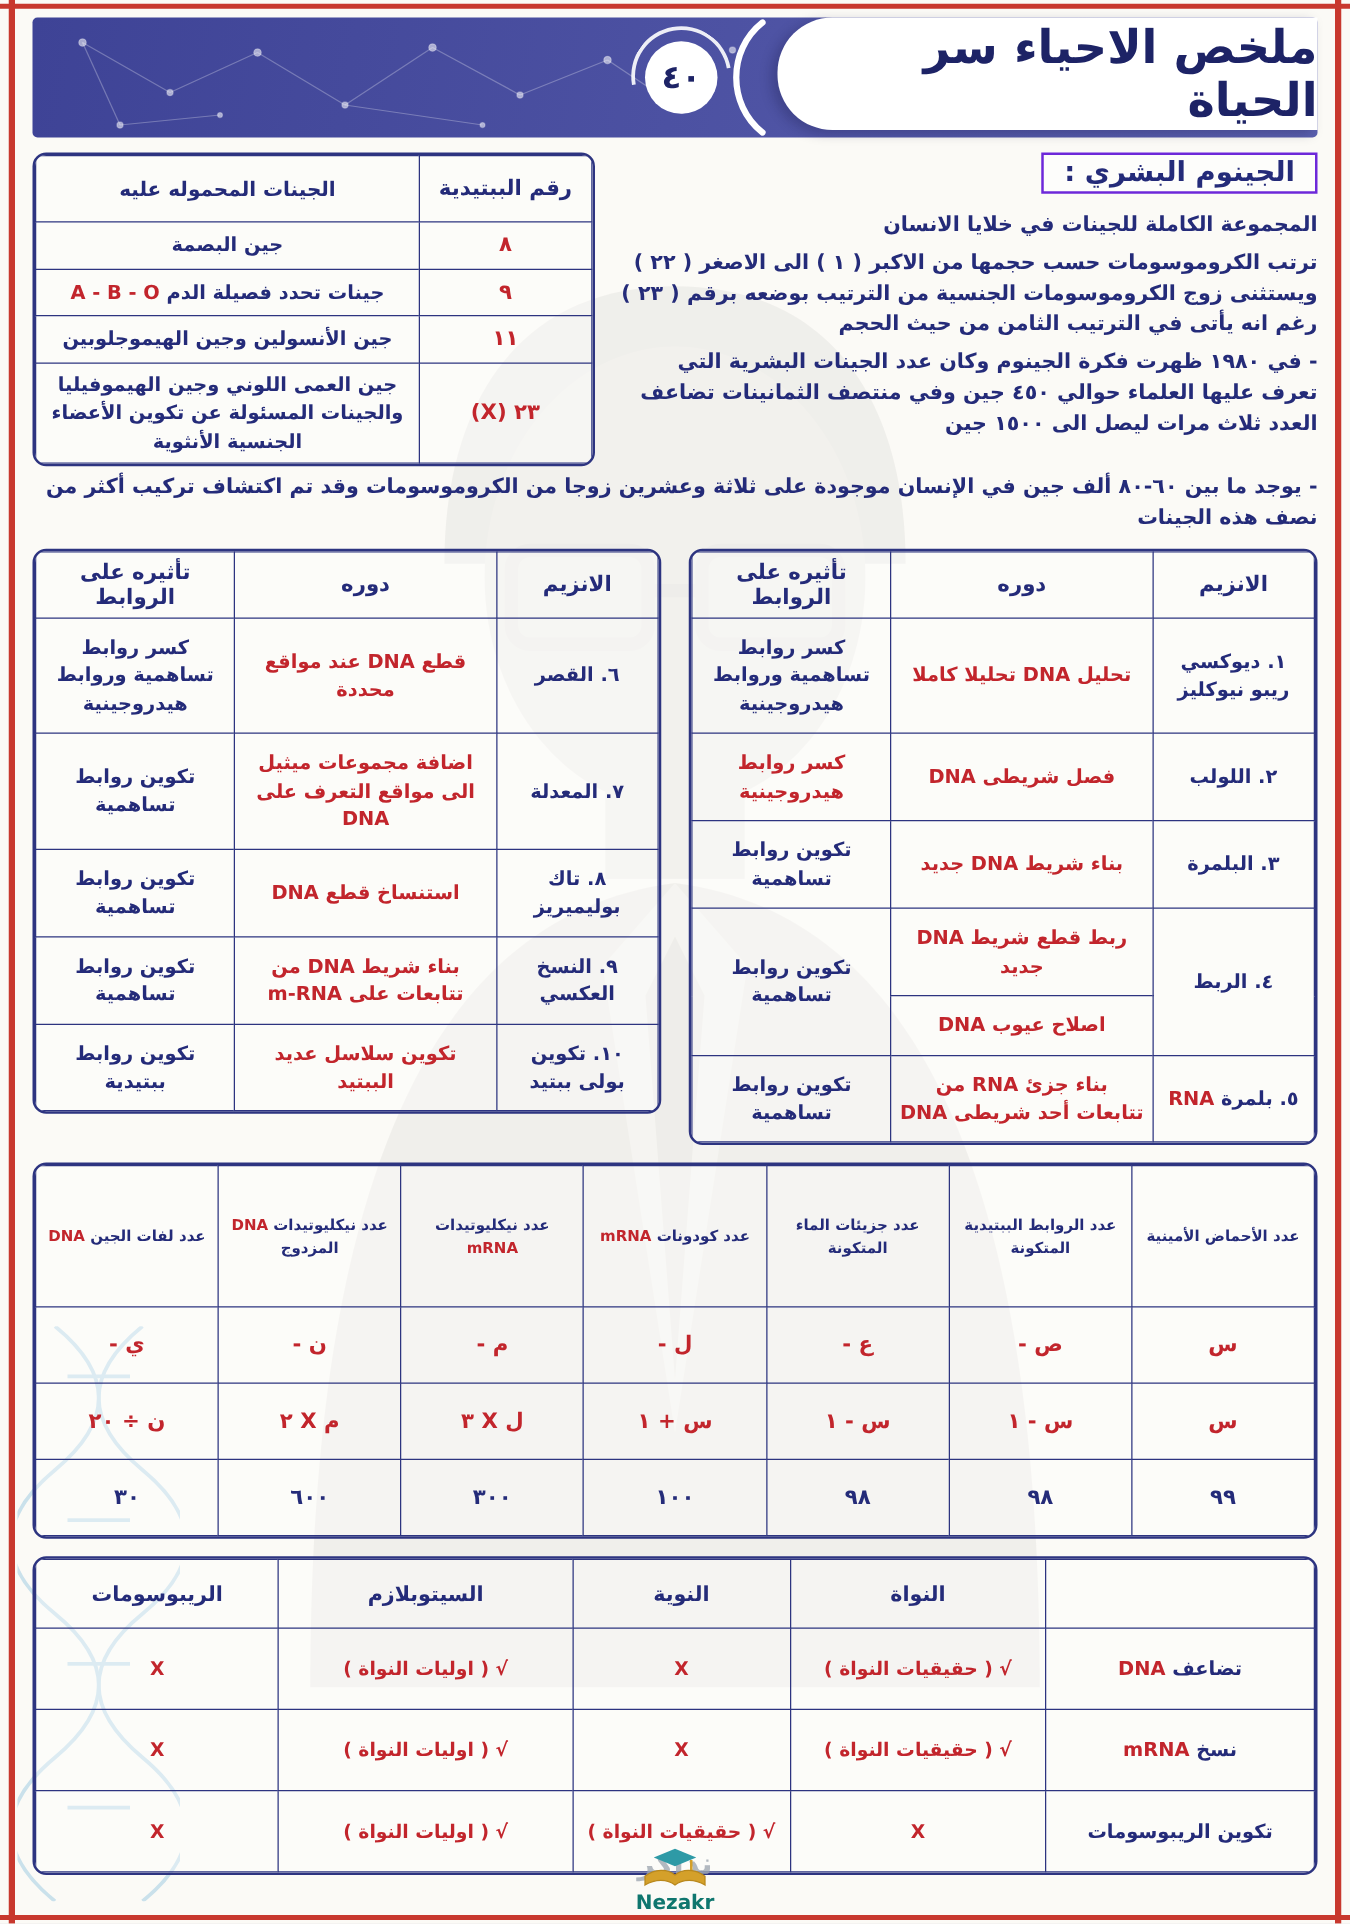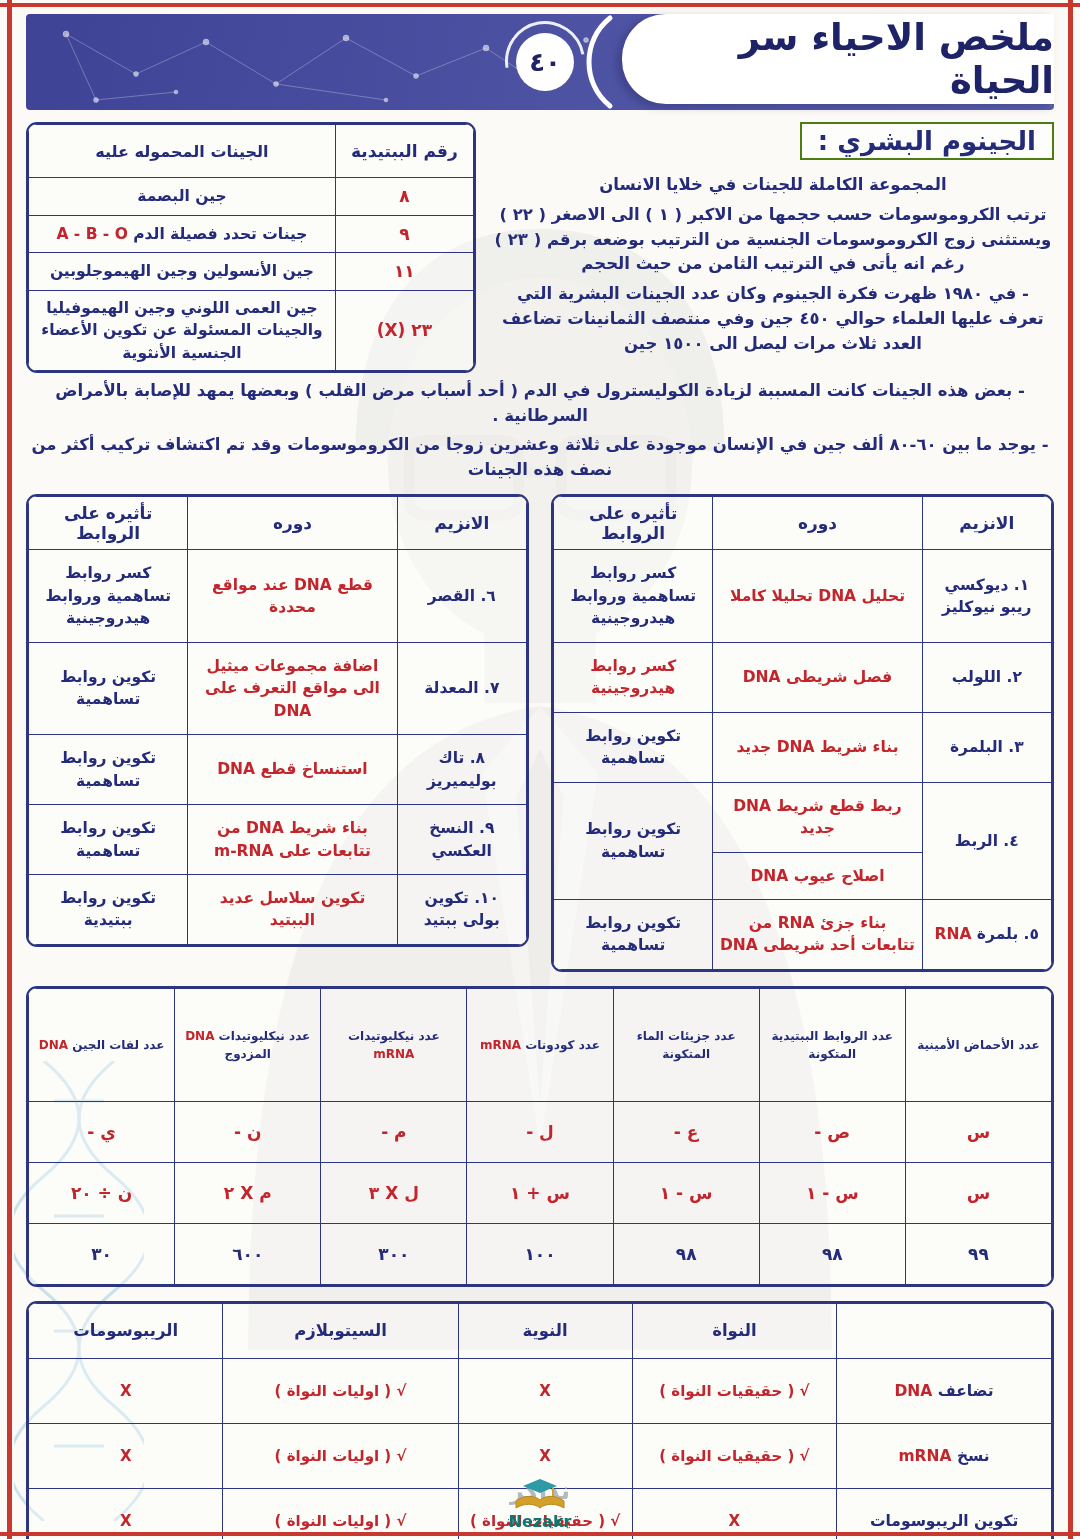--- a/index.html
+++ b/index.html
@@ -29,23 +29,23 @@
   .title-box{position:absolute;top:0;bottom:6px;right:0;width:432px;background:#fff;
              border-radius:44px 0 0 44px;display:flex;align-items:center;justify-content:center;
              box-shadow:-5px 3px 9px rgba(20,20,60,.25);z-index:3;}
   .title-box h1{margin:0;font-size:37px;color:#1d2366;letter-spacing:-1px;}
   
   .content{position:relative;z-index:2;margin:12px 26px 0;}
   .nv{color:#242b79;}
   .rd{color:#c2252c;}
   .latin{color:#c2252c;font-family:"DejaVu Sans",sans-serif;}
   
-  .genome-head{display:inline-block;border:2px solid #4d7c0f;background:rgba(255,255,255,.6);
-               padding:2px 16px;font-size:26px;margin:0 0 8px;}
-  .genome p{margin:5px 0;font-size:16.5px;line-height:1.5;text-align:center;}
+  .genome-head{display:inline-block;border:2px solid #6d28d9;background:rgba(255,255,255,.6);
+               padding:2px 16px;font-size:22px;margin:0 0 8px;}
+  .genome p{margin:5px 0;font-size:16.5px;line-height:1.5;text-align:right;}
   .genome-flex{display:flex;gap:16px;align-items:flex-start;}
   .genome-text{flex:1.25;}
   .chromo-col{flex:1;}
   
   .wrap{border:2.5px solid #2d3480;border-radius:11px;overflow:hidden;background:rgba(255,255,255,.35);}
   table.tbl{width:100%;border-collapse:collapse;}
   .tbl th,.tbl td{border:1.5px solid #2d3480;text-align:center;vertical-align:middle;
                   padding:6px 5px;font-weight:bold;}
   .chromo-tbl th{font-size:16px;height:40px;}
   .chromo-tbl td{font-size:15.5px;line-height:1.45;}
@@ -179,21 +179,20 @@
               </tr>
               <tr>
                 <td class="rd c-num"><span>٢٣ (</span><span class="latin">X</span><span>)</span></td>
                 <td class="nv"><span>جين العمى اللوني وجين الهيموفيليا والجينات المسئولة عن تكوين الأعضاء الجنسية الأنثوية</span></td>
               </tr>
             </tbody>
               </table>
           </div>
         </div>
       </div>
-      <p class="nv" style="margin:6px 0 0;font-size:16.5px;line-height:1.5;"><span>- بعض هذه الجينات كانت المسببة لزيادة الكوليسترول في الدم ( أحد أسباب مرض القلب ) وبعضها يمهد للإصابة بالأمراض السرطانية .</span></p>
       <p class="nv" style="margin:4px 0 0;font-size:16.5px;line-height:1.5;"><span>- يوجد ما بين ٦٠-٨٠ ألف جين في الإنسان موجودة على ثلاثة وعشرين زوجا من الكروموسومات وقد تم اكتشاف تركيب أكثر من نصف هذه الجينات</span></p>
     </section>
 
     <section>
       <div class="enz-flex">
 
         <div class="enz-col">
           <div class="wrap">
             <table class="tbl enz-tbl">
               <tbody>

